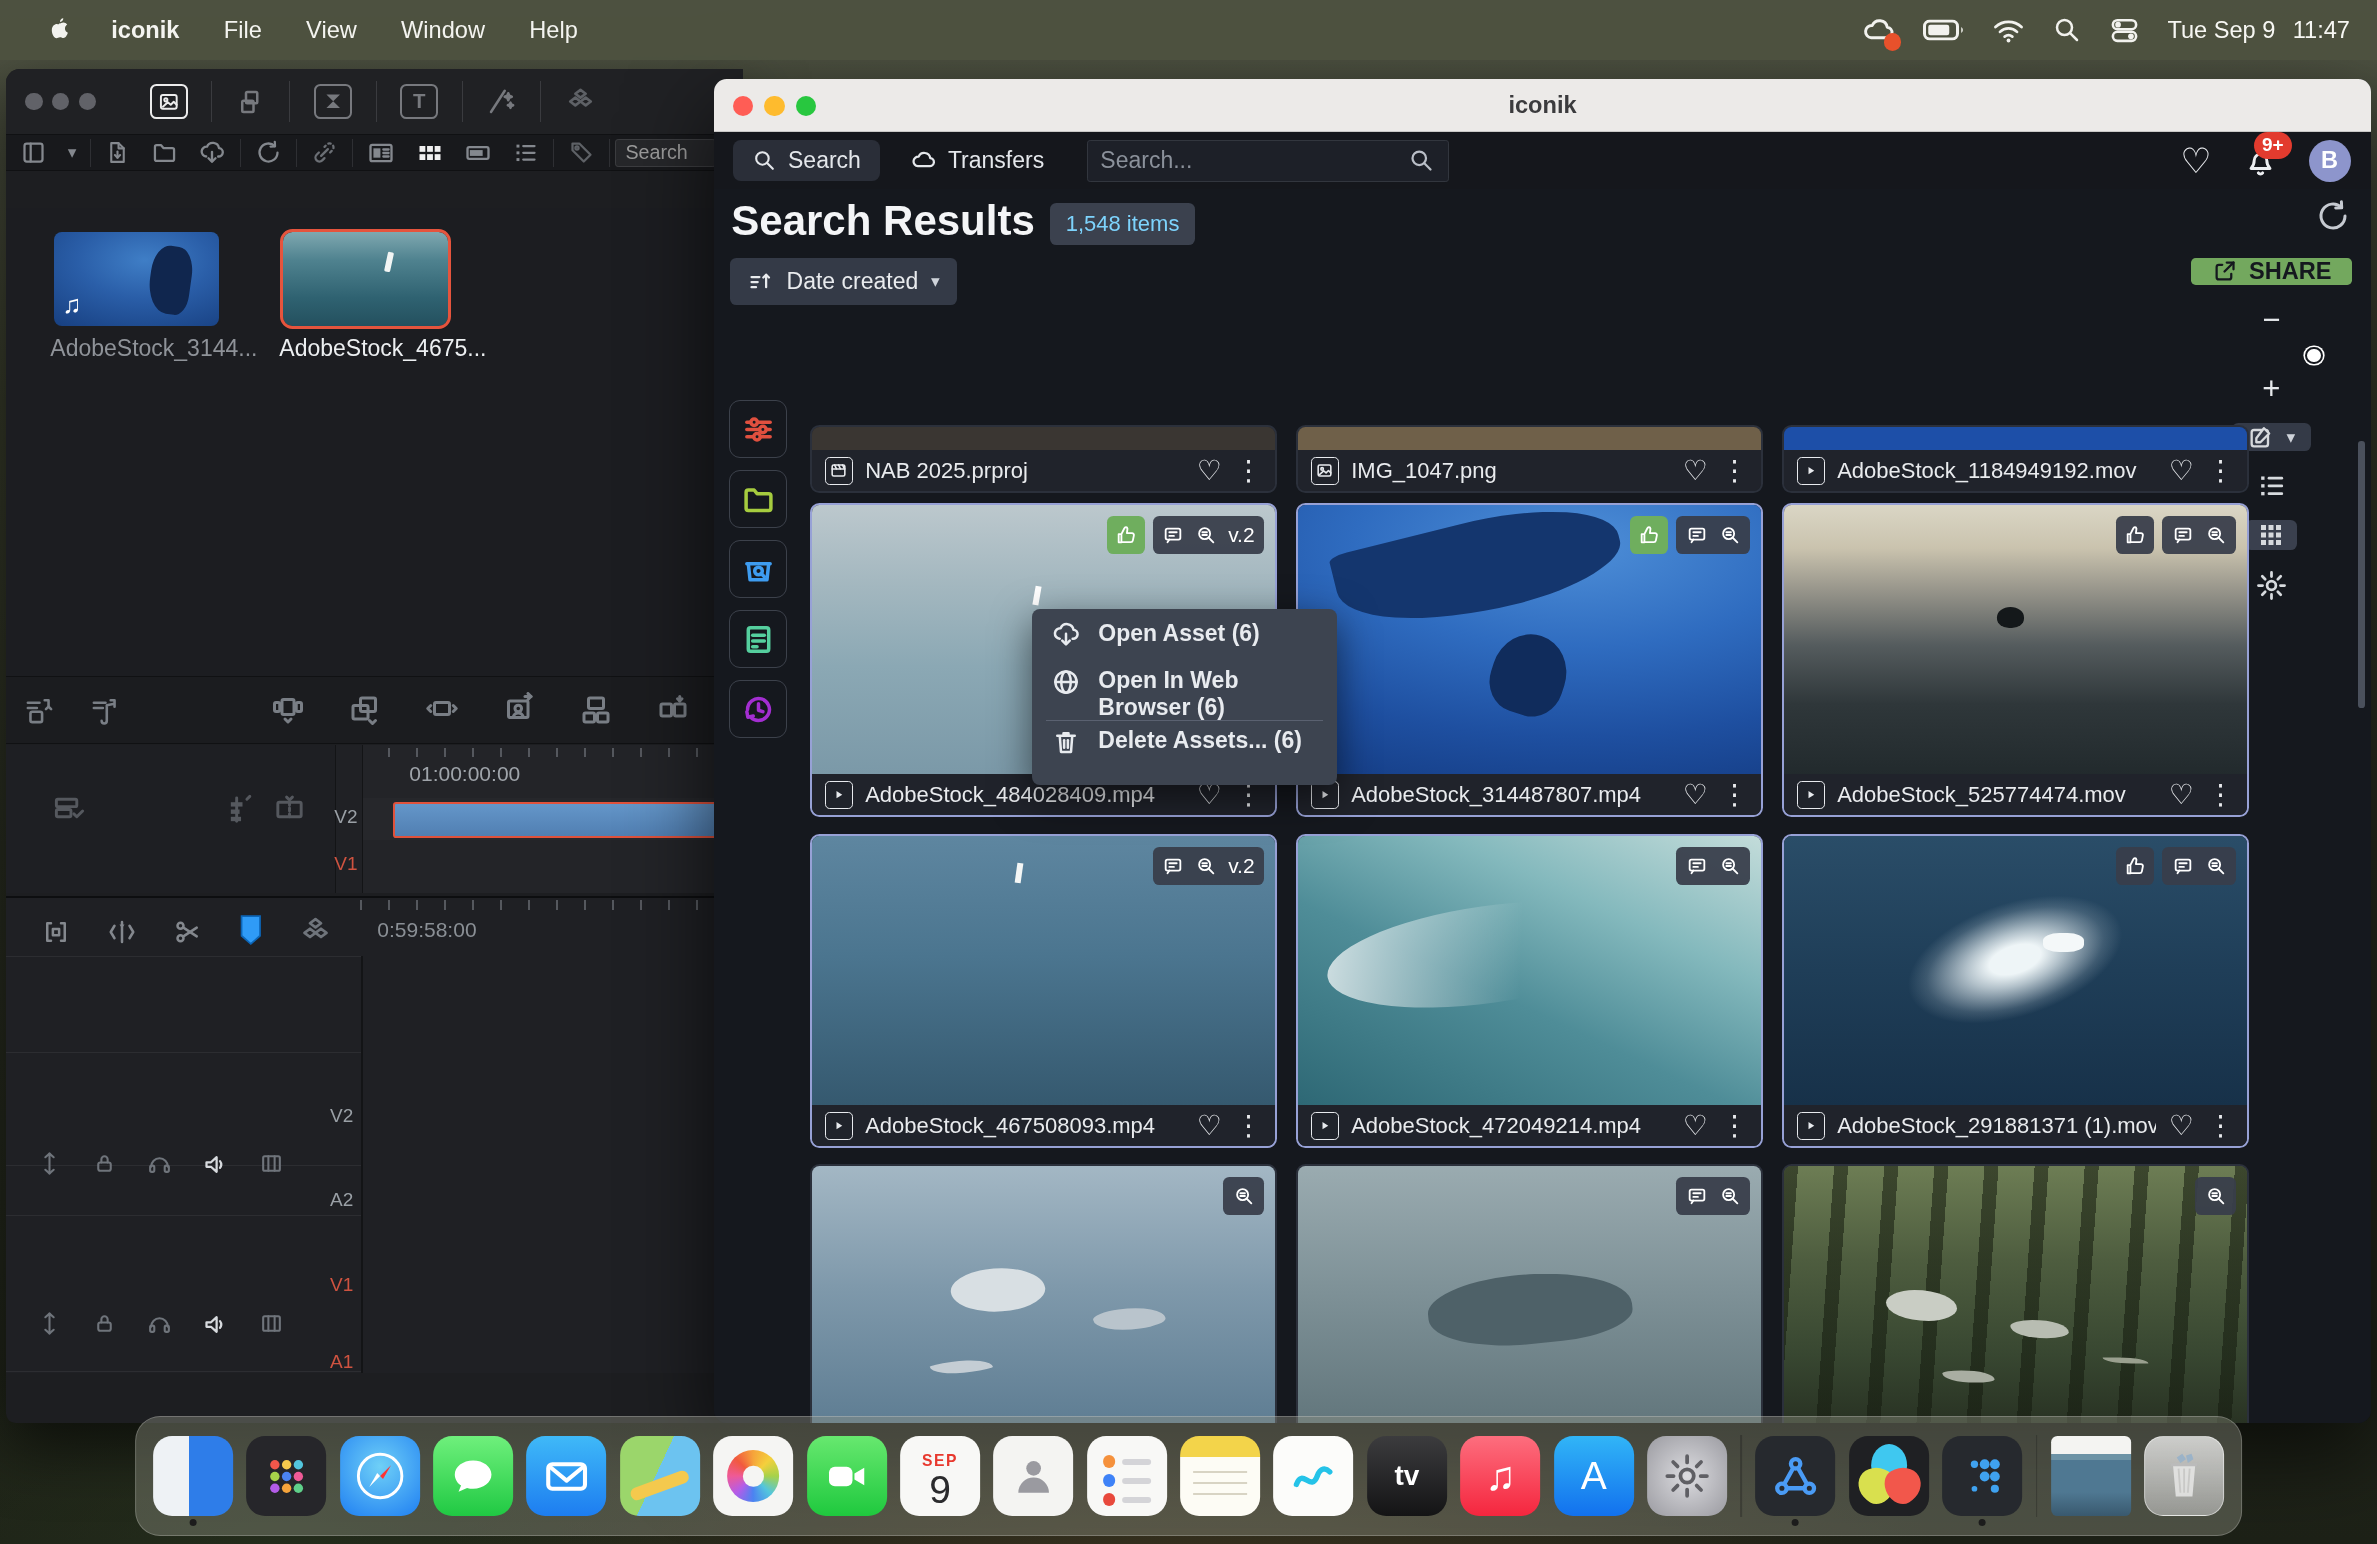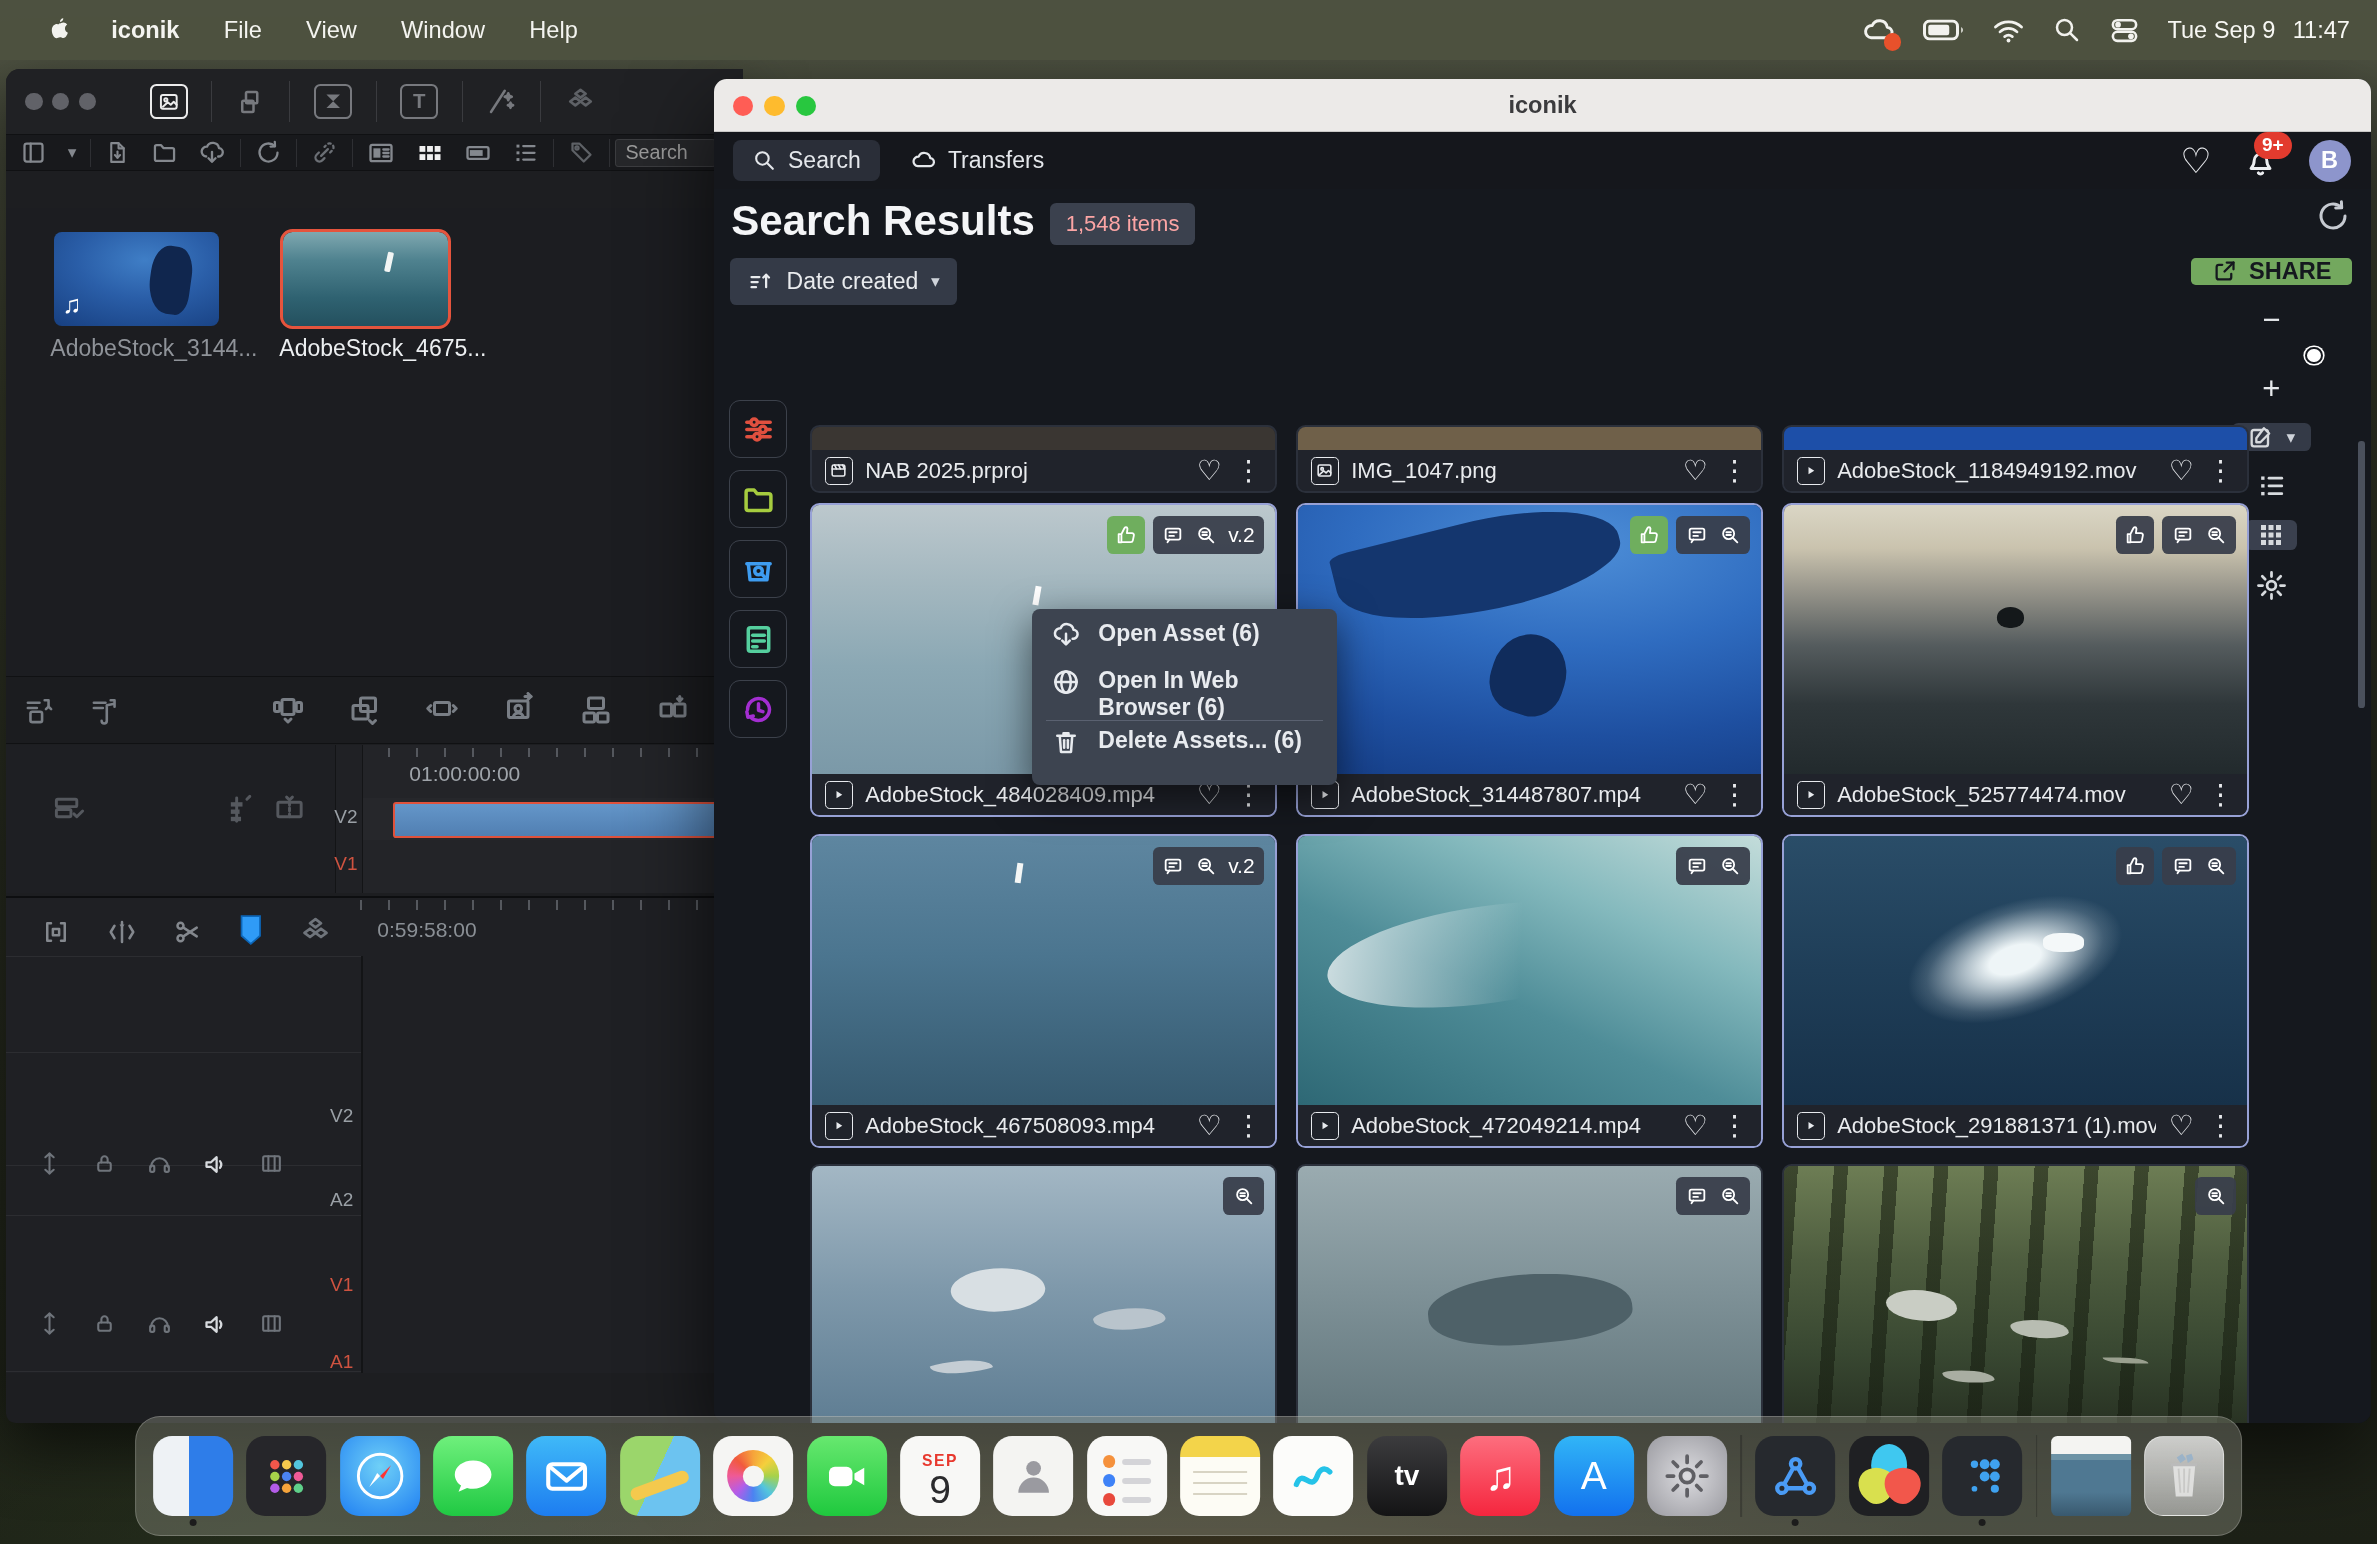--- a/index.html
+++ b/index.html
@@ -100,21 +100,21 @@
   .ik-searchbox input::placeholder { color:#8b919b;}
   .ik-right { margin-left:auto; display:flex; align-items:center; gap:31px; padding-right:20.4px;}
   .heartglyph { font-size:35px; color:#eceef1; line-height:1;}
   .bellwrap { position:relative; color:#eceef1;}
   .bellbadge { position:absolute; top:-11px; right:-14px; background:#e23b2e; color:#fff; font-size:19px; font-weight:700;
     border-radius:15.7px; padding:2.4px 7.9px;}
   .avatar { width:42px; height:42px; border-radius:50%; background:#8d95cc; color:#fff; font-size:23.6px; font-weight:600;
     display:flex; align-items:center; justify-content:center;}
   .ik-content { position:absolute; left:0; top:110px; width:100%; height:1234px; background:#15181e;}
   .ik-pagetitle { position:absolute; left:17.3px; top:7.9px; font-size:42px; font-weight:600; color:#f4f5f7;}
-  .ik-itemsbadge { position:absolute; left:336px; top:14px; background:#3b414e; color:#fca5a5; font-size:22px;
+  .ik-itemsbadge { position:absolute; left:336px; top:14px; background:#3b414e; color:#7dd3fc; font-size:22px;
     padding:7.9px 15.7px; border-radius:6.3px;}
   .ik-refresh { position:absolute; right:20.4px; top:9.4px; color:#c6cad1;}
   .ik-sortbtn { position:absolute; left:15.7px; top:69px; height:47px; background:#343a47; border-radius:6.3px;
     display:flex; align-items:center; gap:12.6px; padding:0 17.3px; color:#e9ebee; font-size:23px;}
   .caret { font-size:17.3px; color:#cfd3da;}
   .ik-controls-right { position:absolute; right:19px; top:69px; height:47px; display:flex; align-items:center; gap:19px; color:#d7dade;flex-direction:column;}
   .sharebtn { height:47px; background:#73a85e; border-radius:4.7px; display:flex; align-items:center; gap:11px;
     padding:0 20.4px; color:#15181e; font-size:23.6px; font-weight:700;}
   .zslider { width:115px; height:3.9px; background:#e6e9ec; border-radius:2.4px; position:relative;}
   .zslider .knob { position:absolute; right:6.3px; top:-7px; width:17.3px; height:17.3px; border-radius:50%; background:#fff;
@@ -867,20 +867,28 @@
           <use href="#s-search"></use>
         </svg>
       <span actable="false">Search</span>
     </div>
     <div class="ik-tab" style="margin-left:11px">
       <svg class="ic" width="27" height="27" viewBox="0 0 34 34">
           <use href="#s-cloud"></use>
         </svg>
       <span>Transfers</span>
     </div>
+    <div class="ik-searchbox">
+      <input value="" placeholder="Search..." style="">
+      <span style="color:#b9bec7">
+          <svg class="ic" width="27" height="27" viewBox="0 0 34 34">
+            <use href="#s-search"></use>
+          </svg>
+        </span>
+    </div>
     <div class="ik-right">
       <span class="heartglyph">♡</span>
       <span class="bellwrap">
         <svg class="ic" width="35" height="35" viewBox="0 0 44 44">
             <use href="#s-bell"></use>
           </svg>
         <span class="bellbadge">9+</span>
       </span>
       <span class="avatar">B</span>
     </div>

